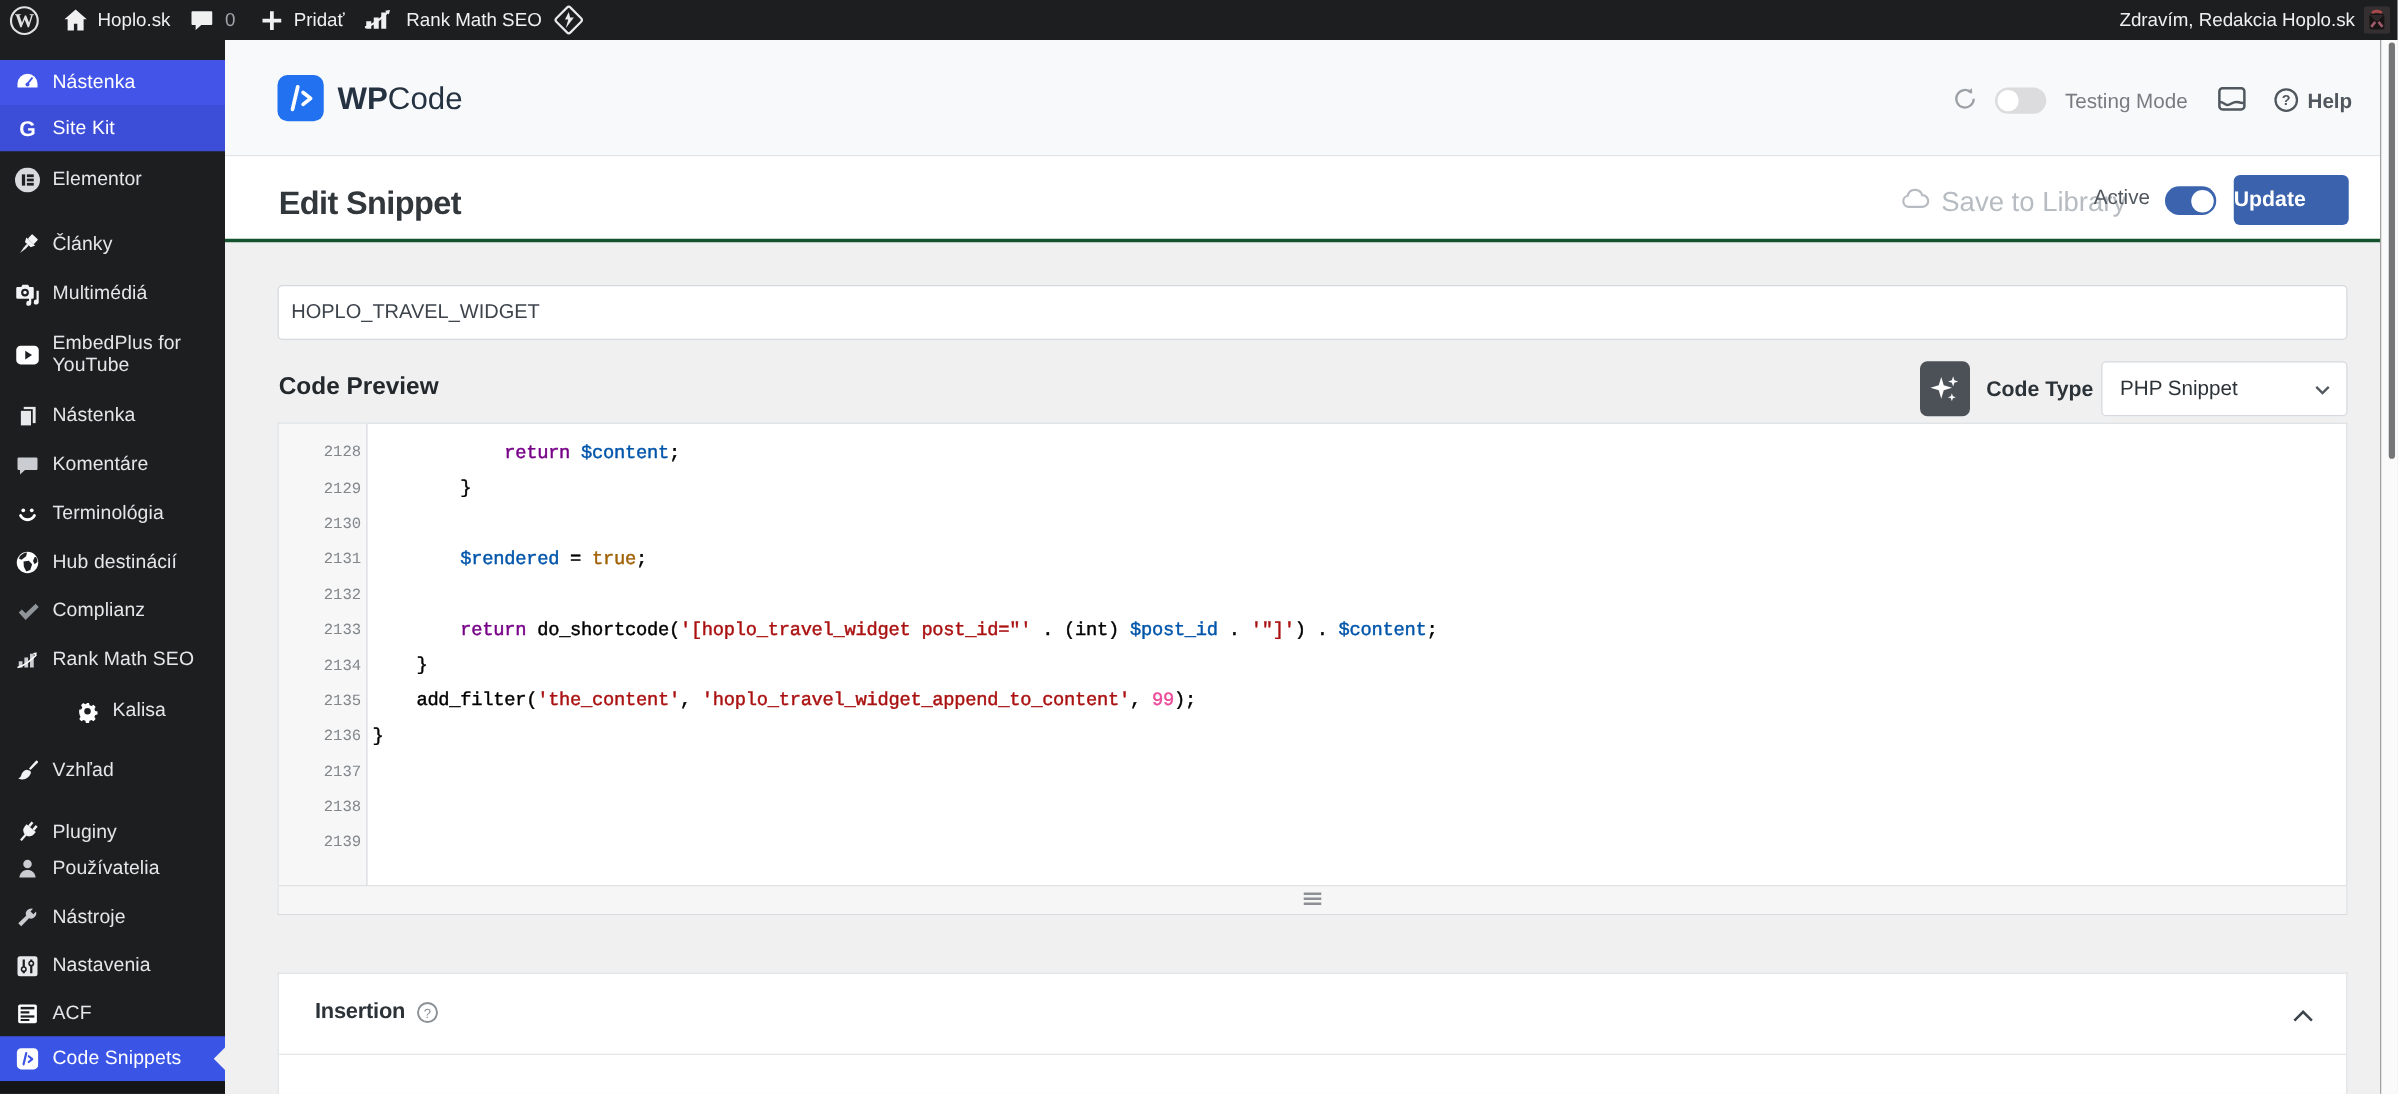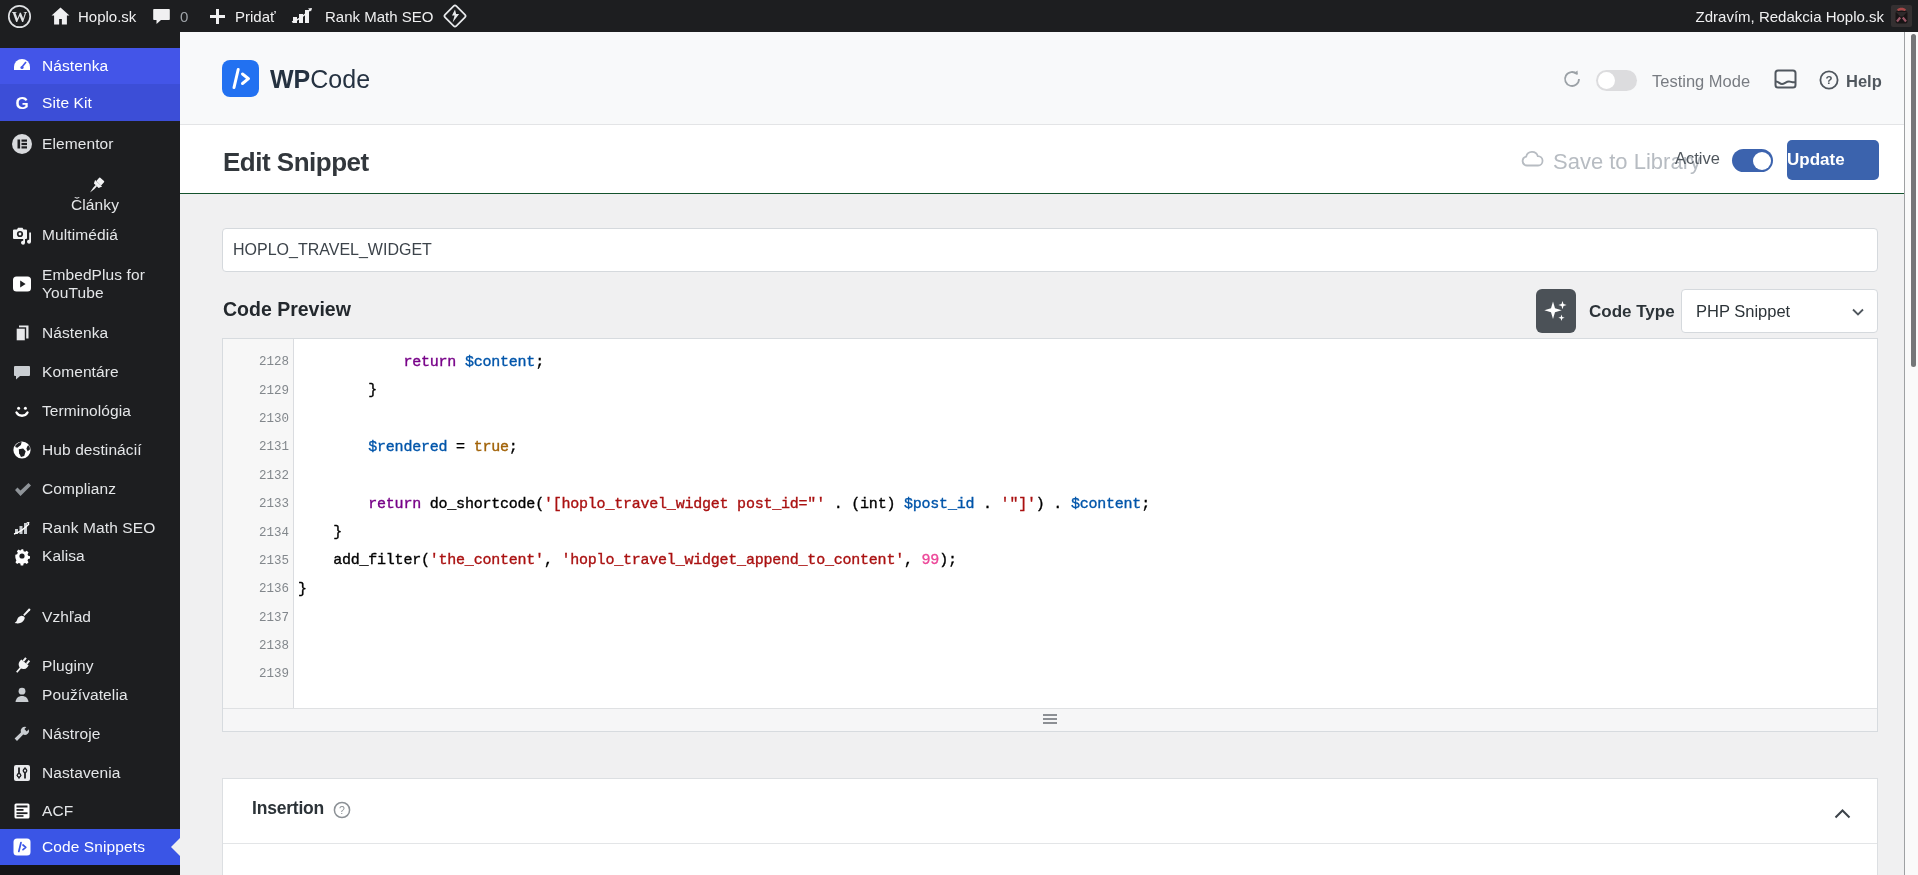--- a/index.html
+++ b/index.html
@@ -9,21 +9,21 @@
 #adminbar .it{position:absolute;top:0;height:32px;display:flex;align-items:center;font-size:15px;color:#f0f0f1;}
 
 #sidebar{position:absolute;left:0;top:32px;width:180px;height:843px;background:#1d1e20;}
 .mi{position:absolute;left:0;width:180px;display:flex;align-items:center;}
 .mic{width:20px;height:20px;margin-left:12px;display:flex;align-items:center;justify-content:center;flex:none;}
 .lab{margin-left:10px;font-size:15.5px;color:#e4e6e8;letter-spacing:.1px;}
 .lab.two{line-height:17.5px;}
 .cur-arrow{position:absolute;right:0;top:50%;margin-top:-9px;width:0;height:0;border:9px solid transparent;border-right-color:#f0f0f1;}
 
 #topbar{position:absolute;left:180px;top:32px;width:1724px;height:93px;background:#f8f9fa;border-bottom:1px solid #e3e4e6;}
-#editrow{position:absolute;left:180px;top:125px;width:1724px;height:69px;background:#fff;border-bottom:1px solid #14532d;}
+#editrow{position:absolute;left:180px;top:125px;width:1724px;height:69px;background:#fff;border-bottom:3px solid #14532d;}
 #content{position:absolute;left:180px;top:194px;width:1724px;height:681px;background:#f0f0f1;}
 
 #sbar{position:absolute;left:1904px;top:32px;width:14px;height:843px;background:#fafafa;border-left:1px solid #9fa1a3;}
 #sbar .thumb{position:absolute;left:6px;top:2px;width:5px;height:333px;background:#747678;border-radius:3px;}
 
 .wplogo{position:absolute;left:42px;top:28px;width:37px;height:37px;background:#2271f1;border-radius:8px;}
 .wplogo svg{position:absolute;left:0;top:0;}
 .wpname{position:absolute;left:90px;top:33px;font-size:25px;color:#253241;}
 .wpname b{font-weight:700;}
 .tm-toggle{position:absolute;left:1416px;top:38px;width:41px;height:21px;border-radius:11px;background:#dcdcde;}
@@ -140,21 +140,21 @@
         <svg width="20" height="20" viewBox="0 0 20 20">
           <circle cx="10" cy="10" r="10" fill="#d8dadd"></circle>
           <rect x="5.5" y="5.5" width="2.6" height="9" fill="#1e1f22"></rect>
           <rect x="9.5" y="5.5" width="5.5" height="2.2" fill="#1e1f22"></rect>
           <rect x="9.5" y="8.9" width="5.5" height="2.2" fill="#1e1f22"></rect>
           <rect x="9.5" y="12.3" width="5.5" height="2.2" fill="#1e1f22"></rect>
         </svg>
       </span>
       <span class="lab" style="">Elementor</span>
     </div>
-<div class="mi" style="top:144px;height:39px;flex-direction:column;">
+<div class="mi" style="top:144px;height:39px;">
       <span class="mic">
         <svg width="20" height="20" viewBox="0 0 20 20">
           <g transform="rotate(43 10 10)" fill="#f2f3f4">
             <rect x="6.7" y="1" width="6.6" height="5.2" rx="0.8"></rect>
             <path d="M5.2 6.2h9.6l-1.6 3.4H6.8z"></path>
             <path d="M9.1 9.6h1.8v3.6l-.9 5.6-.9-5.6z"></path>
           </g>
         </svg>
       </span>
       <span class="lab" style="">Články</span>
@@ -231,21 +231,21 @@
         <svg width="20" height="20" viewBox="0 0 20 20">
           <rect x="3" y="11" width="3" height="5" fill="#c9cdd1"></rect>
           <rect x="7.5" y="8" width="3" height="8" fill="#c9cdd1"></rect>
           <rect x="12" y="5" width="3" height="11" fill="#c9cdd1"></rect>
           <path d="M2 16c4-1 9-4 15-10" stroke="#fff" stroke-width="1.4" fill="none"></path>
           <path d="M17.5 4l-3.2.3 2.5 2.6z" fill="#fff"></path>
         </svg>
       </span>
       <span class="lab" style="">Rank Math SEO</span>
     </div>
-<div class="mi" style="top:504px;height:39px;">
+<div class="mi" style="top:517px;height:39px;padding-left:48px;">
       <span class="mic">
         <svg width="20" height="20" viewBox="0 0 20 20">
           <path fill="#fff" d="M8.5 2h3l.5 2.2 1.9.8 1.9-1.2 2.1 2.1-1.2 1.9.8 1.9 2.2.5v3l-2.2.5-.8 1.9 1.2 1.9-2.1 2.1-1.9-1.2-1.9.8-.5 2.2h-3l-.5-2.2-1.9-.8-1.9 1.2-2.1-2.1 1.2-1.9-.8-1.9L2 11.5v-3l2.2-.5.8-1.9L3.8 4.2l2.1-2.1 1.9 1.2 1.9-.8z" transform="scale(.83) translate(2 2)"></path>
           <circle cx="10" cy="10" r="2.6" fill="#1e1f22"></circle>
         </svg>
       </span>
       <span class="lab" style="">Kalisa</span>
     </div>
 <div class="mi" style="top:565px;height:39px;">
       <span class="mic">

